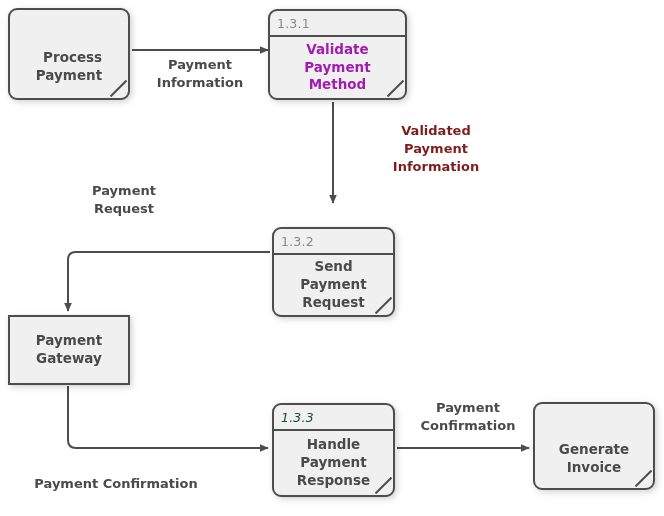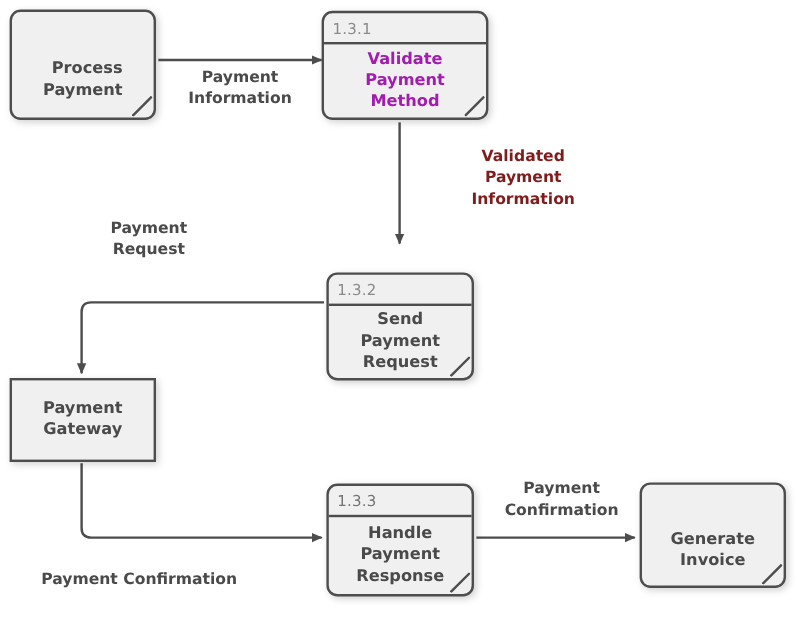--- a/index.html
+++ b/index.html
@@ -134,21 +134,21 @@
         <div class="fold">
           <svg width="17" height="17" viewBox="0 0 17 17">
             <path d="M 0.5 16.5 L 16.5 0.5" stroke="#4d4d4d" stroke-width="2" fill="none"></path>
           </svg>
         </div>
       </div>
       <div class="node entity" style="left: 8px; top: 315px; width: 122px; height: 70px; background: rgb(240, 240, 240); border-color: rgb(77, 77, 77);">
         <div class="node-label" style="color: rgb(74, 74, 74);">Payment<br>Gateway</div>
       </div>
       <div class="node process" style="left: 272px; top: 403px; width: 123px; height: 94px; background: rgb(240, 240, 240); border-color: rgb(77, 77, 77);">
-        <div class="node-id" style="color: #737373; border-bottom-color: rgb(77, 77, 77);">1.3.3</div>
+        <div class="node-id" style="color: #14532d; border-bottom-color: rgb(77, 77, 77); font-style: italic;">1.3.3</div>
         <div class="node-label" style="color: rgb(74, 74, 74);">Handle<br>Payment<br>Response</div>
         <div class="fold">
           <svg width="17" height="17" viewBox="0 0 17 17">
             <path d="M 0.5 16.5 L 16.5 0.5" stroke="#4d4d4d" stroke-width="2" fill="none"></path>
           </svg>
         </div>
       </div>
       <div class="node process" style="left: 533px; top: 402px; width: 122px; height: 88px; background: rgb(240, 240, 240); border-color: rgb(77, 77, 77);">
         <div class="node-label" style="color: rgb(74, 74, 74);">Generate<br>Invoice</div>
         <div class="fold">

